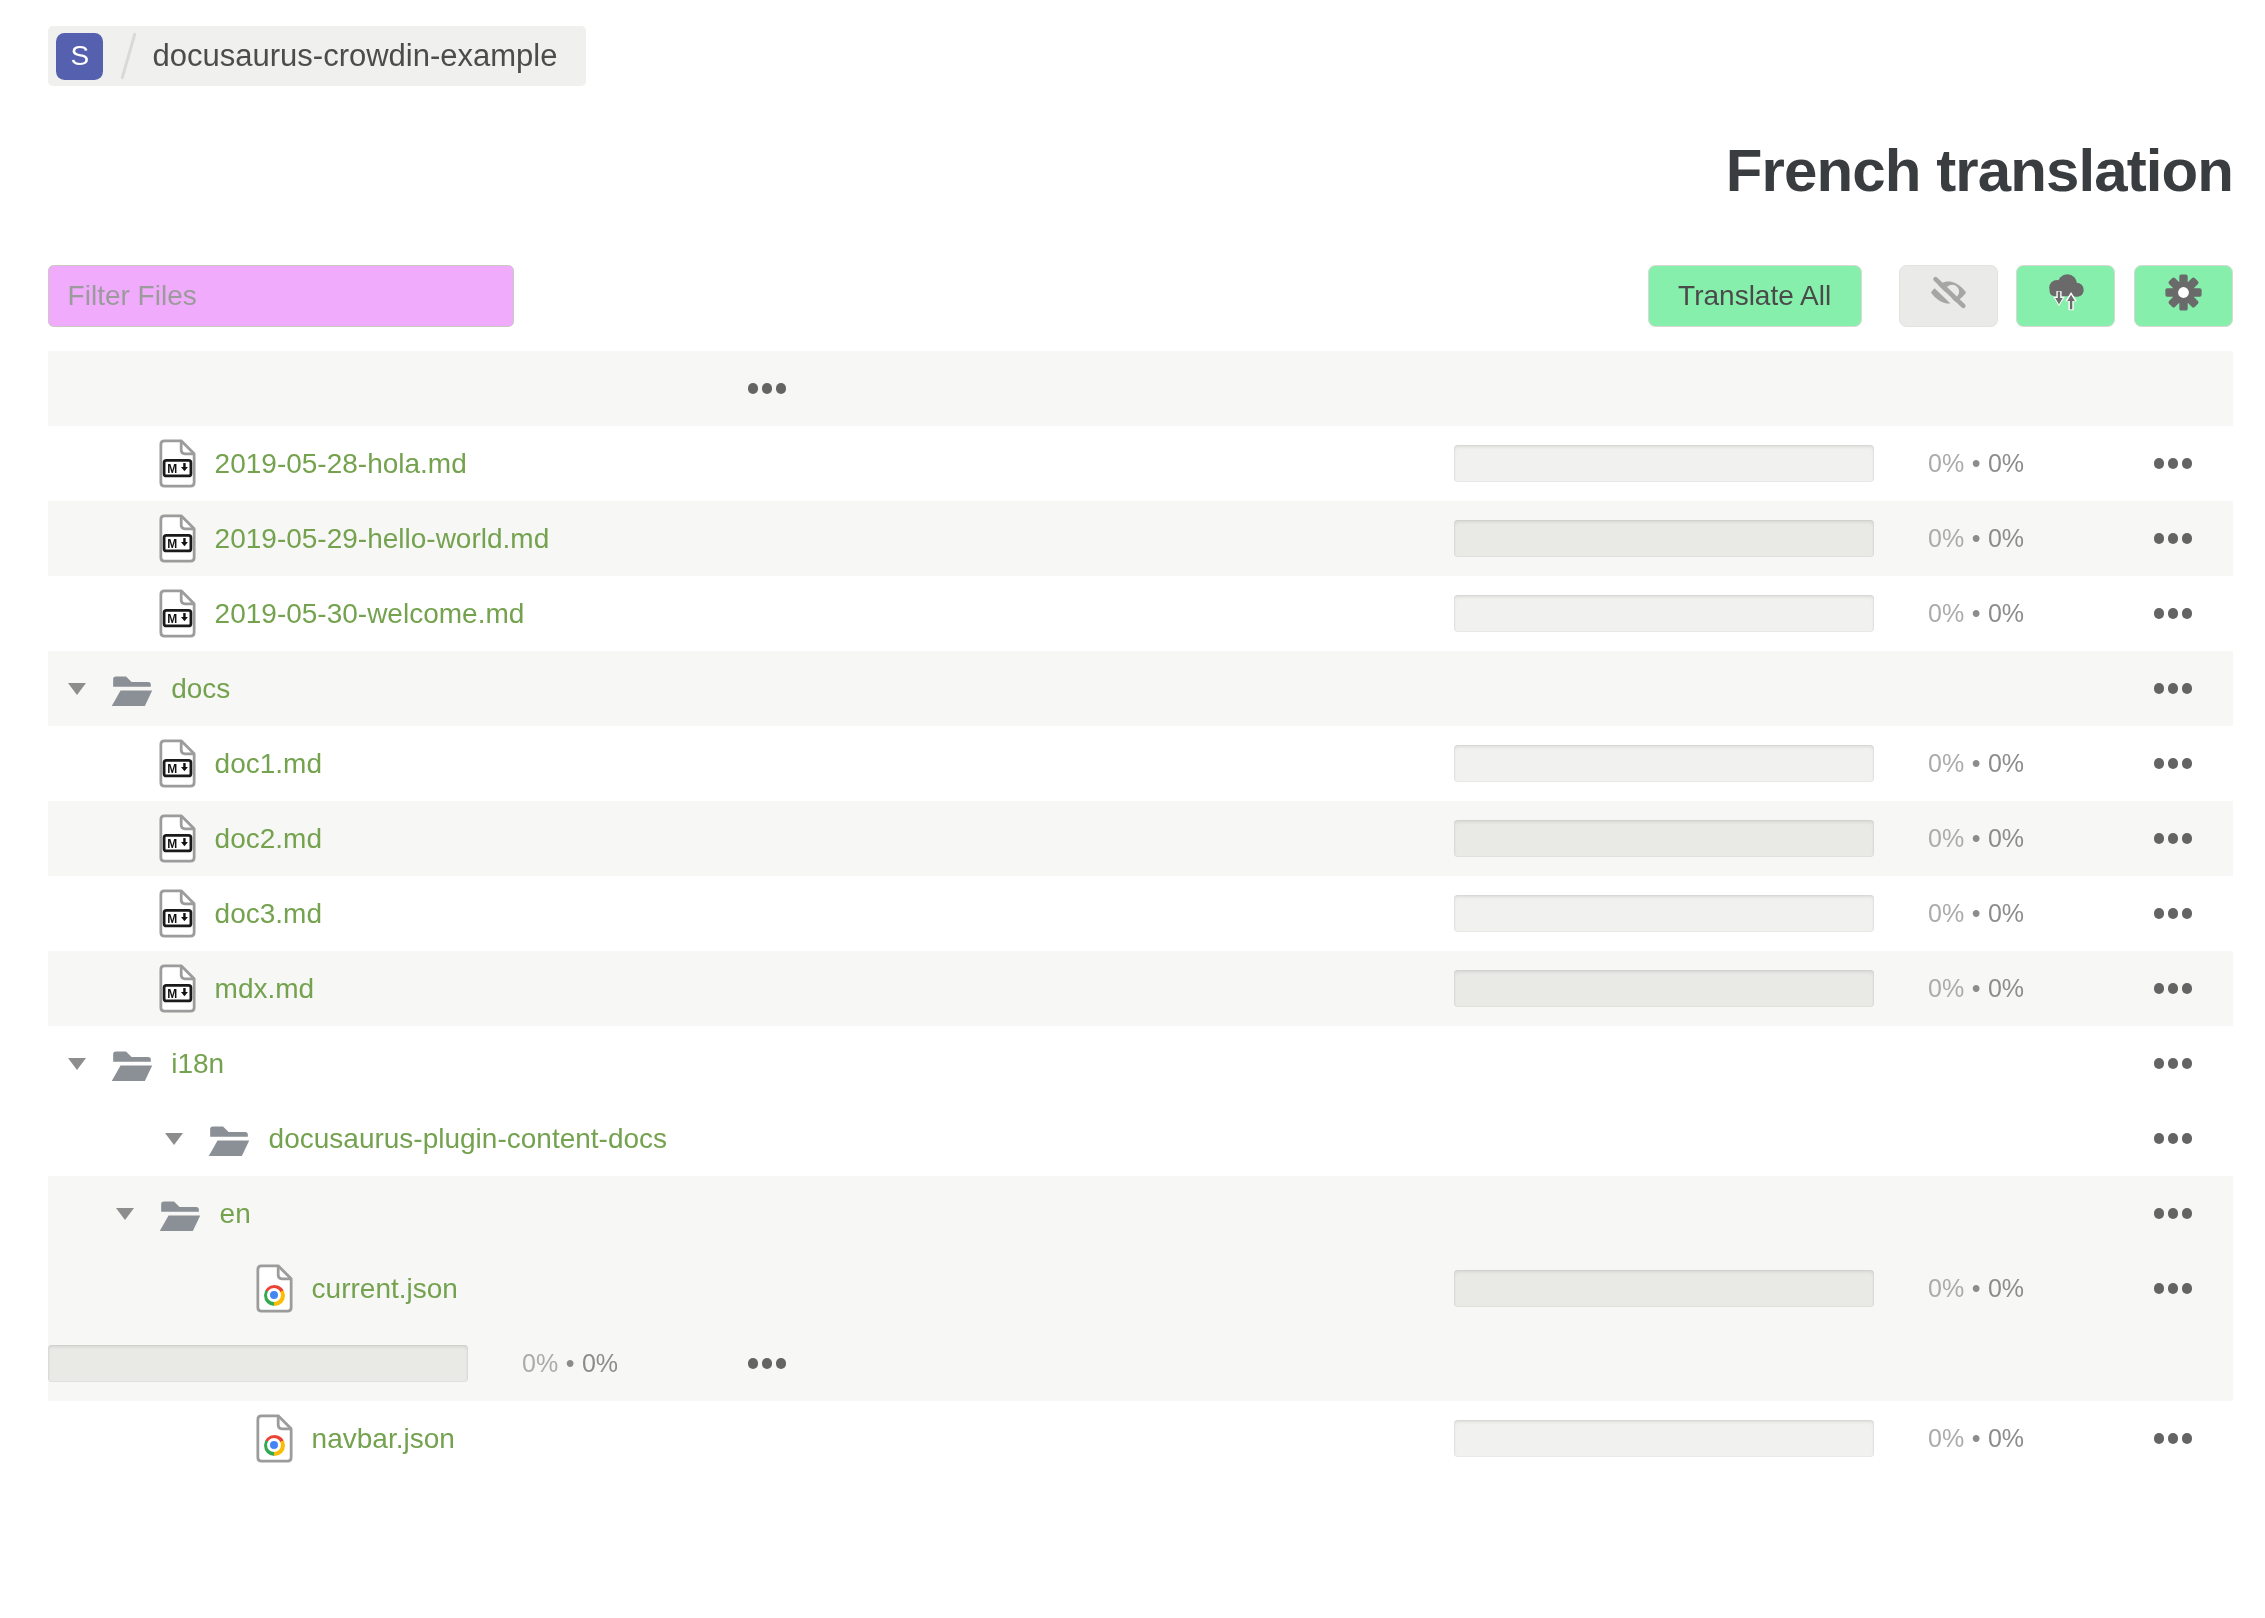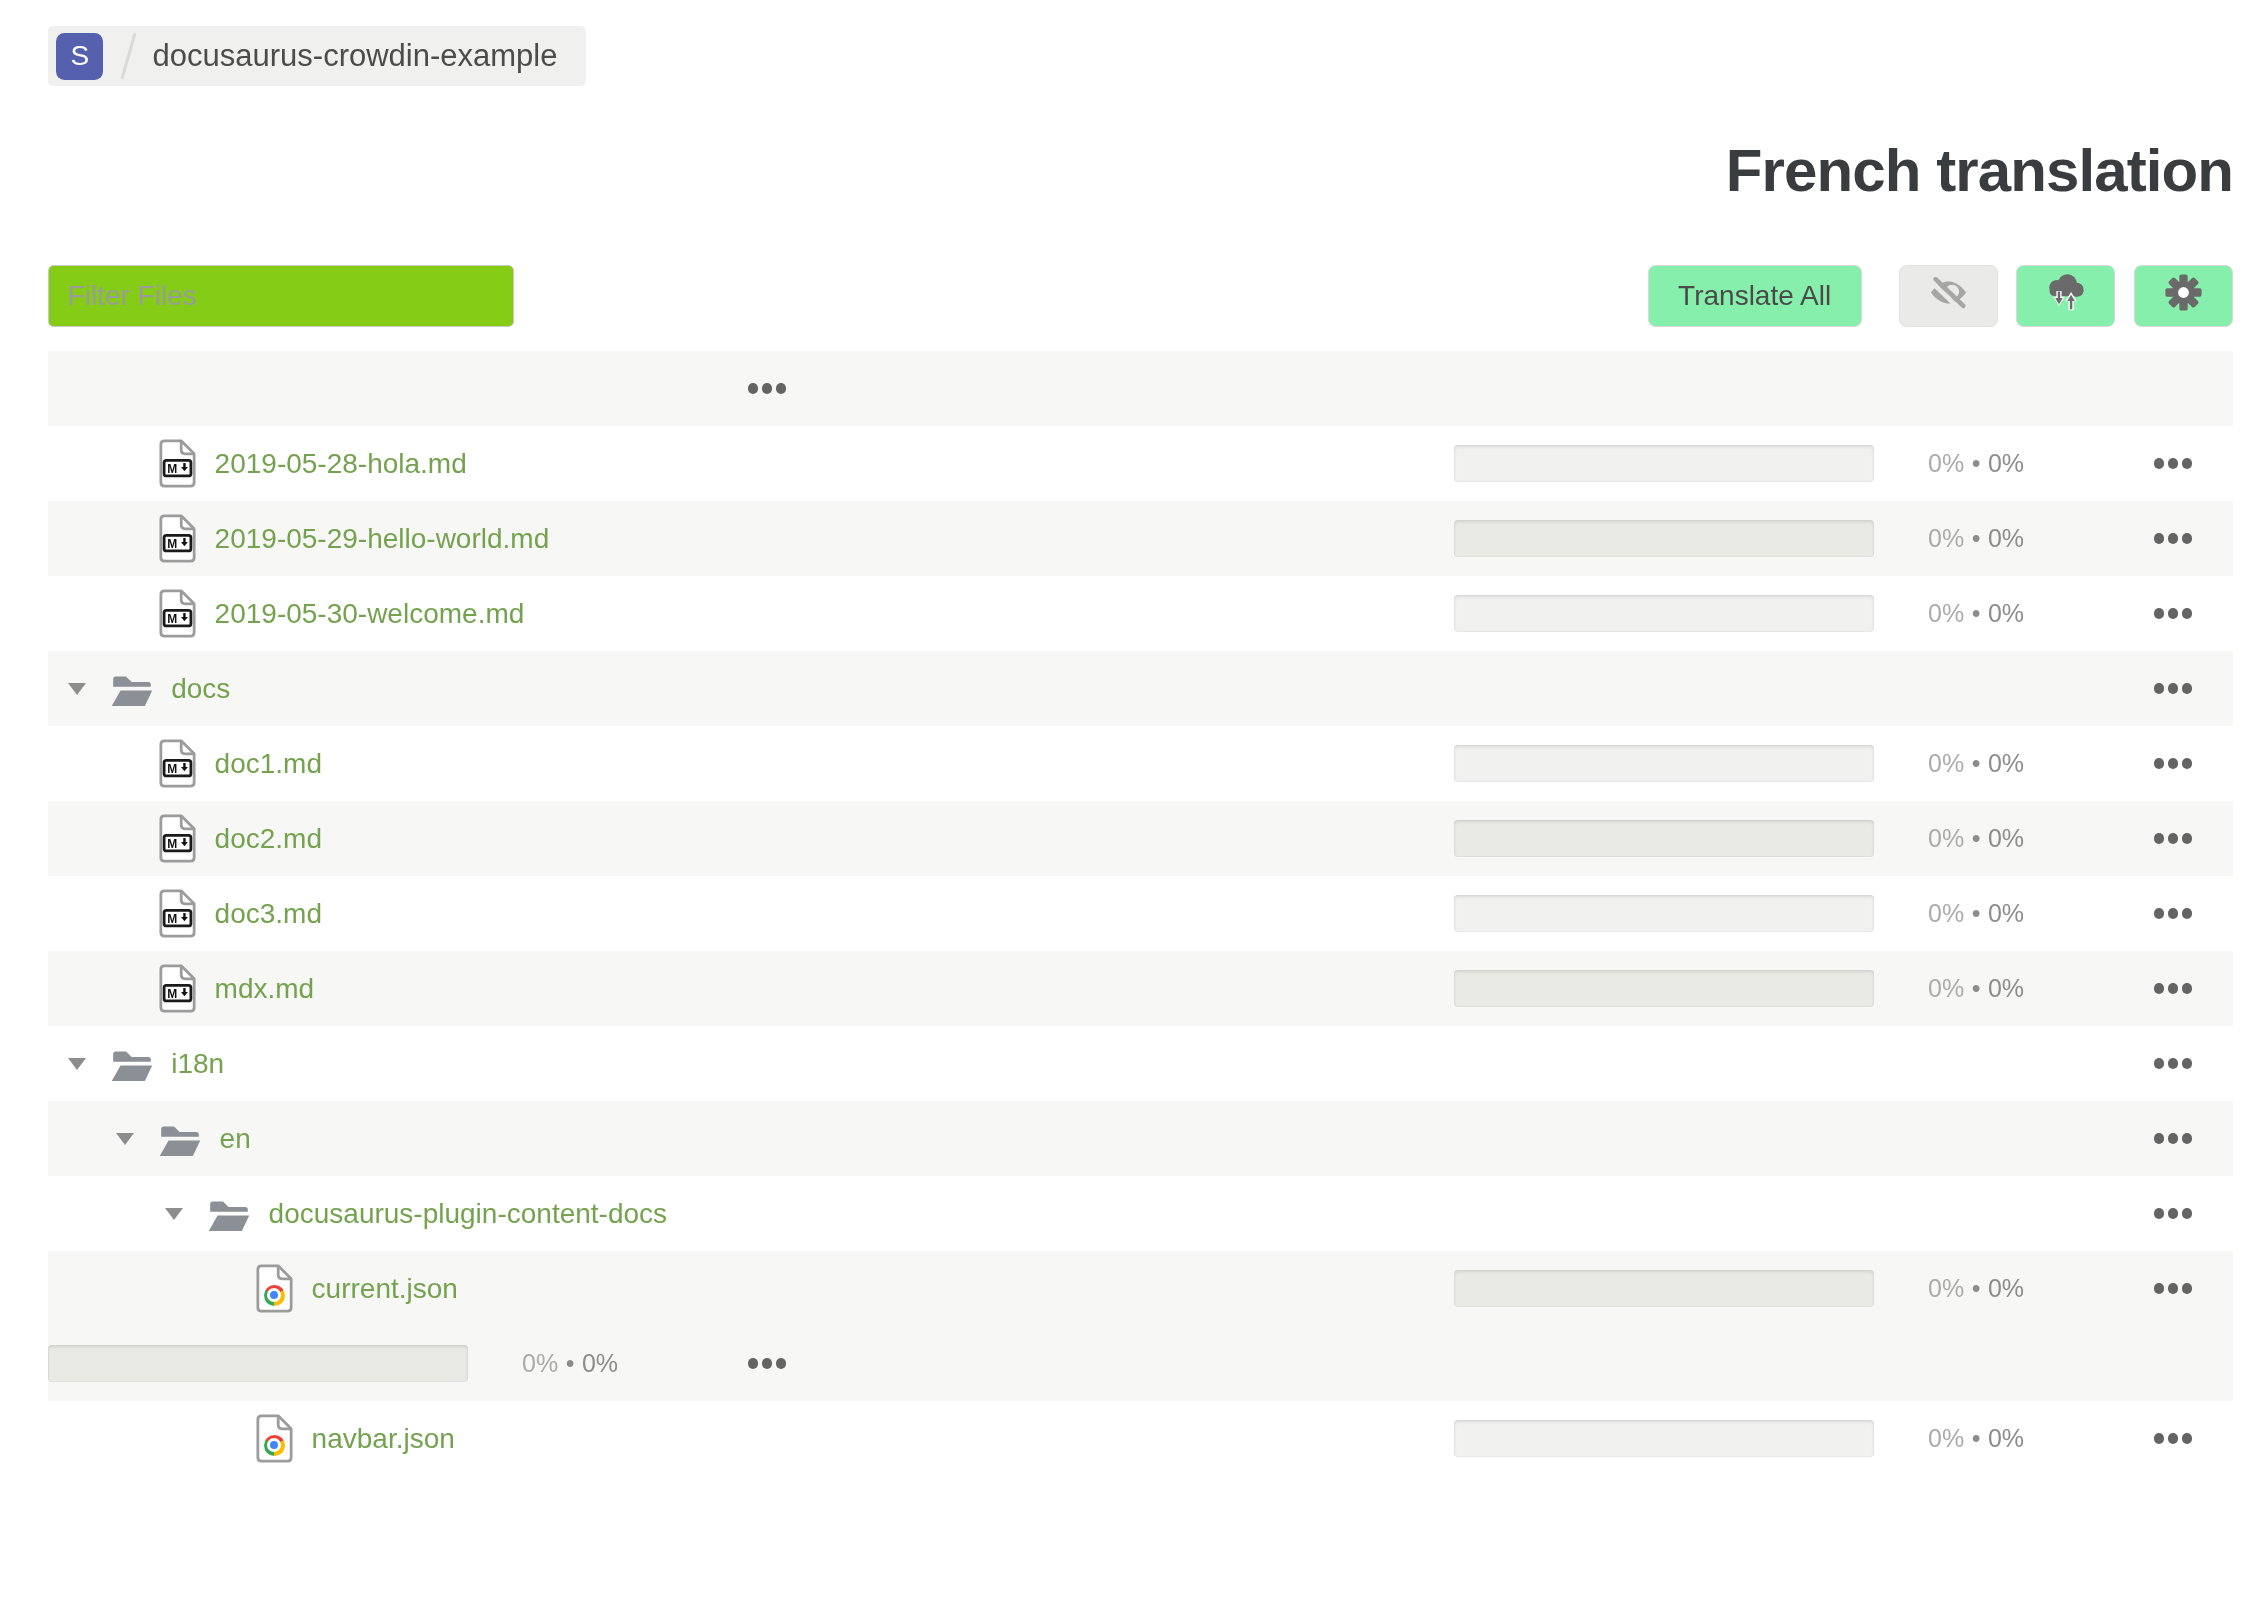--- a/index.html
+++ b/index.html
@@ -36,21 +36,21 @@
   h1.page-title {
     margin: 50px 0 0 0; font-size: 60px; font-weight: bold;
     color: #3a3d40; letter-spacing: -0.9px; text-align: right;
   }
 
   
   .toolbar { margin-top: 60px; display: flex; align-items: center; }
   .filter-input {
     width: 466px; height: 62px; border: 1.9px solid #c9c9c4; border-radius: 5.6px;
     font-family: "Liberation Sans", sans-serif; font-size: 28px; color: #555;
-    padding: 0 18.6px; outline: none; background: #84cc16;
+    padding: 0 18.6px; outline: none; background: #f0abfc;
   }
   .filter-input::placeholder { color: #9b9b9b; }
   .toolbar-spacer { flex: 1; }
   .btn {
     height: 62px; background: #86efac; border: 1.9px solid #d8d8d4; border-radius: 7.5px;
     font-family: "Liberation Sans", sans-serif; font-size: 28px; color: #4a4a4a;
     display: flex; align-items: center; justify-content: center; cursor: pointer;
   }
   .btn-translate { width: 214px; margin-right: 18.6px; }
   .icon-btn { width: 99px; margin-left: 0; }
@@ -507,68 +507,68 @@
     <div class="slot-pct"></div>
         <div class="slot-dots">
       <span class="dots">
         <i></i>
             <i></i>
             <i></i>
       </span>
     </div>
   </div>
 
-  <div class="row striped">
-    <div class="row-left">
-      <div class="indent" style="width: 68px;"></div>
+  <div class="row">
+    <div class="row-left">
+      <div class="indent" style="width: 117px;"></div>
 
       <div class="caret-box part-folder">
         <div class="caret"></div>
       </div>
 
       <span class="tree-icon part-folder">
         <svg width="42" height="34" viewBox="0 0 45 37">
           <path d="M2 8 Q2 5 5 5 H16 L22 11 H40 Q43 11 43 14 V16 H2 Z" fill="#8b9096"></path>
           <path d="M10 20 H44.5 L36.5 37 H0.5 Z" fill="#8b9096"></path>
         </svg>
       </span>
 
-      <span class="name">en</span>
+      <span class="name">docusaurus-plugin-content-docs</span>
     </div>
 
     <div class="slot-bar">
       
     </div>
 
     <div class="slot-pct"></div>
         <div class="slot-dots">
       <span class="dots">
         <i></i>
             <i></i>
             <i></i>
       </span>
     </div>
   </div>
 
-  <div class="row">
-    <div class="row-left">
-      <div class="indent" style="width: 117px;"></div>
+  <div class="row striped">
+    <div class="row-left">
+      <div class="indent" style="width: 68px;"></div>
 
       <div class="caret-box part-folder">
         <div class="caret"></div>
       </div>
 
       <span class="tree-icon part-folder">
         <svg width="42" height="34" viewBox="0 0 45 37">
           <path d="M2 8 Q2 5 5 5 H16 L22 11 H40 Q43 11 43 14 V16 H2 Z" fill="#8b9096"></path>
           <path d="M10 20 H44.5 L36.5 37 H0.5 Z" fill="#8b9096"></path>
         </svg>
       </span>
 
-      <span class="name">docusaurus-plugin-content-docs</span>
+      <span class="name">en</span>
     </div>
 
     <div class="slot-bar">
       
     </div>
 
     <div class="slot-pct"></div>
         <div class="slot-dots">
       <span class="dots">
         <i></i>

